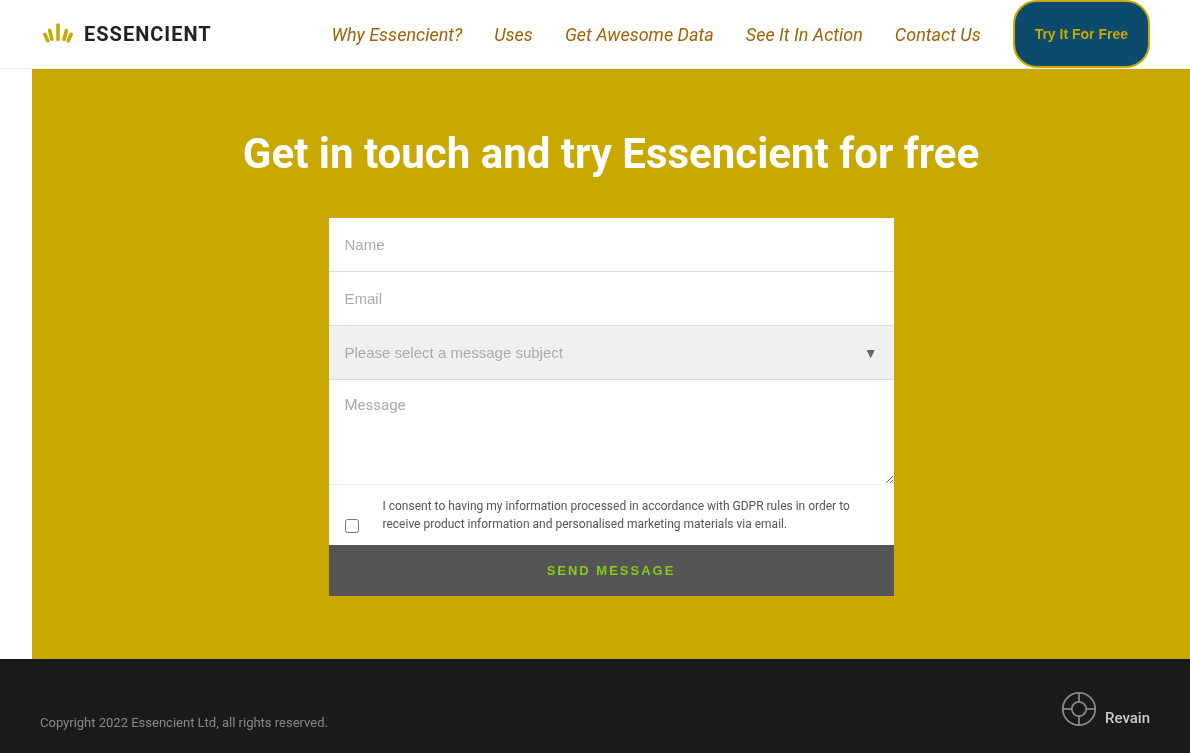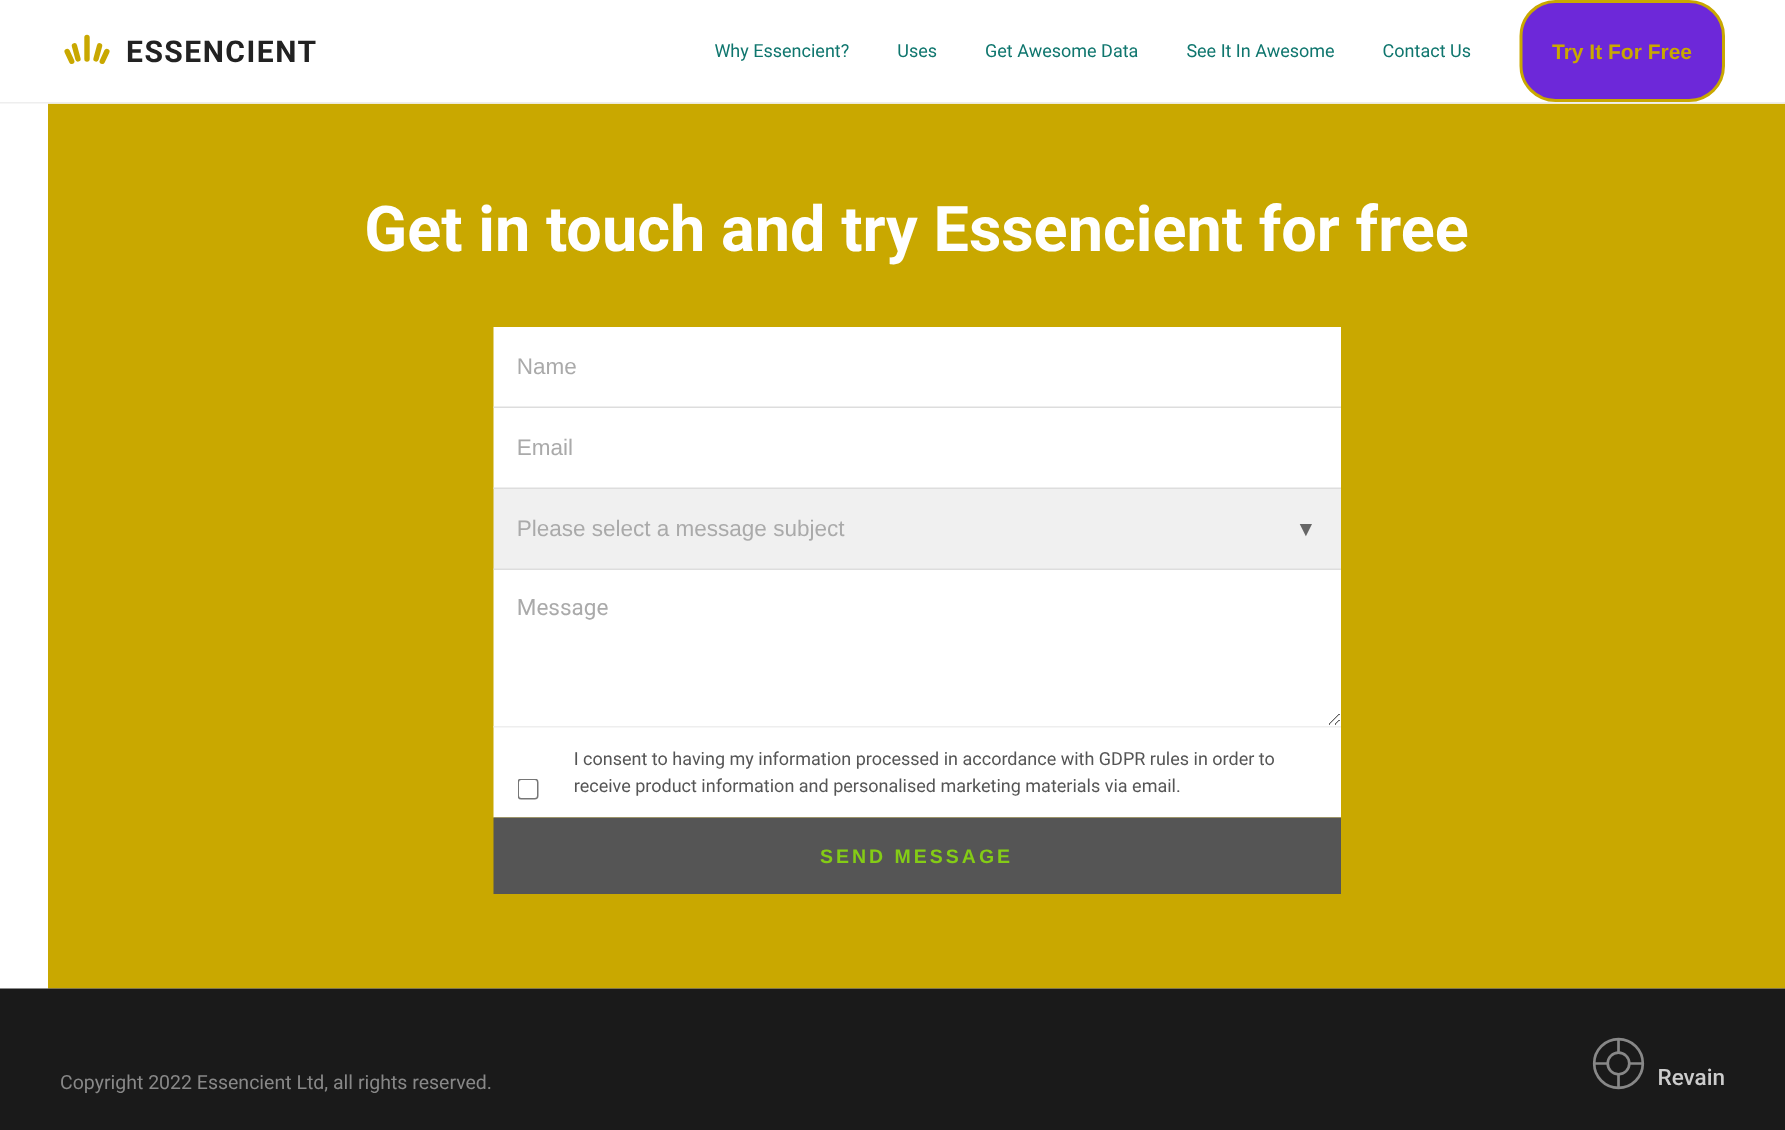--- a/index.html
+++ b/index.html
@@ -47,28 +47,29 @@
       letter-spacing: 1px;
     }
 
     nav {
       display: flex;
       align-items: center;
       gap: 32px;
     }
 
     .nav-link {
-      font-size: 12px;
-      color: #0f766e;
+      font-size: 18px;
+      color: #a16207;
       text-decoration: none;
       cursor: pointer;
+      font-style: italic;
     }
 
     .try-btn {
-      background: #6d28d9;
+      background: #0c4a6e;
       color: #c9a800;
       border: 2px solid #c9a800;
       border-radius: 24px;
       padding: 24px 20px;
       font-size: 14px;
       font-weight: 600;
       cursor: pointer;
     }
 
     
@@ -239,21 +240,21 @@
         <rect x="31" y="18" width="4" height="12" rx="2" transform="rotate(25 33 24)"></rect>
       </g>
     </svg>
     <span class="logo-text">ESSENCIENT</span>
   </a>
 
   <nav>
     <a class="nav-link" href="#">Why Essencient?</a>
     <a class="nav-link" href="#">Uses</a>
     <a class="nav-link" href="#">Get Awesome Data</a>
-    <a class="nav-link" href="#">See It In Awesome</a>
+    <a class="nav-link" href="#">See It In Action</a>
     <a class="nav-link" href="#">Contact Us</a>
     <button class="try-btn">Try It For Free</button>
   </nav>
 </header>
 
 <main class="main-section">
   <h1 class="page-heading">Get in touch and try Essencient for free</h1>
 
   <form class="contact-form">
     <input class="form-input" type="text" placeholder="Name" style="">

